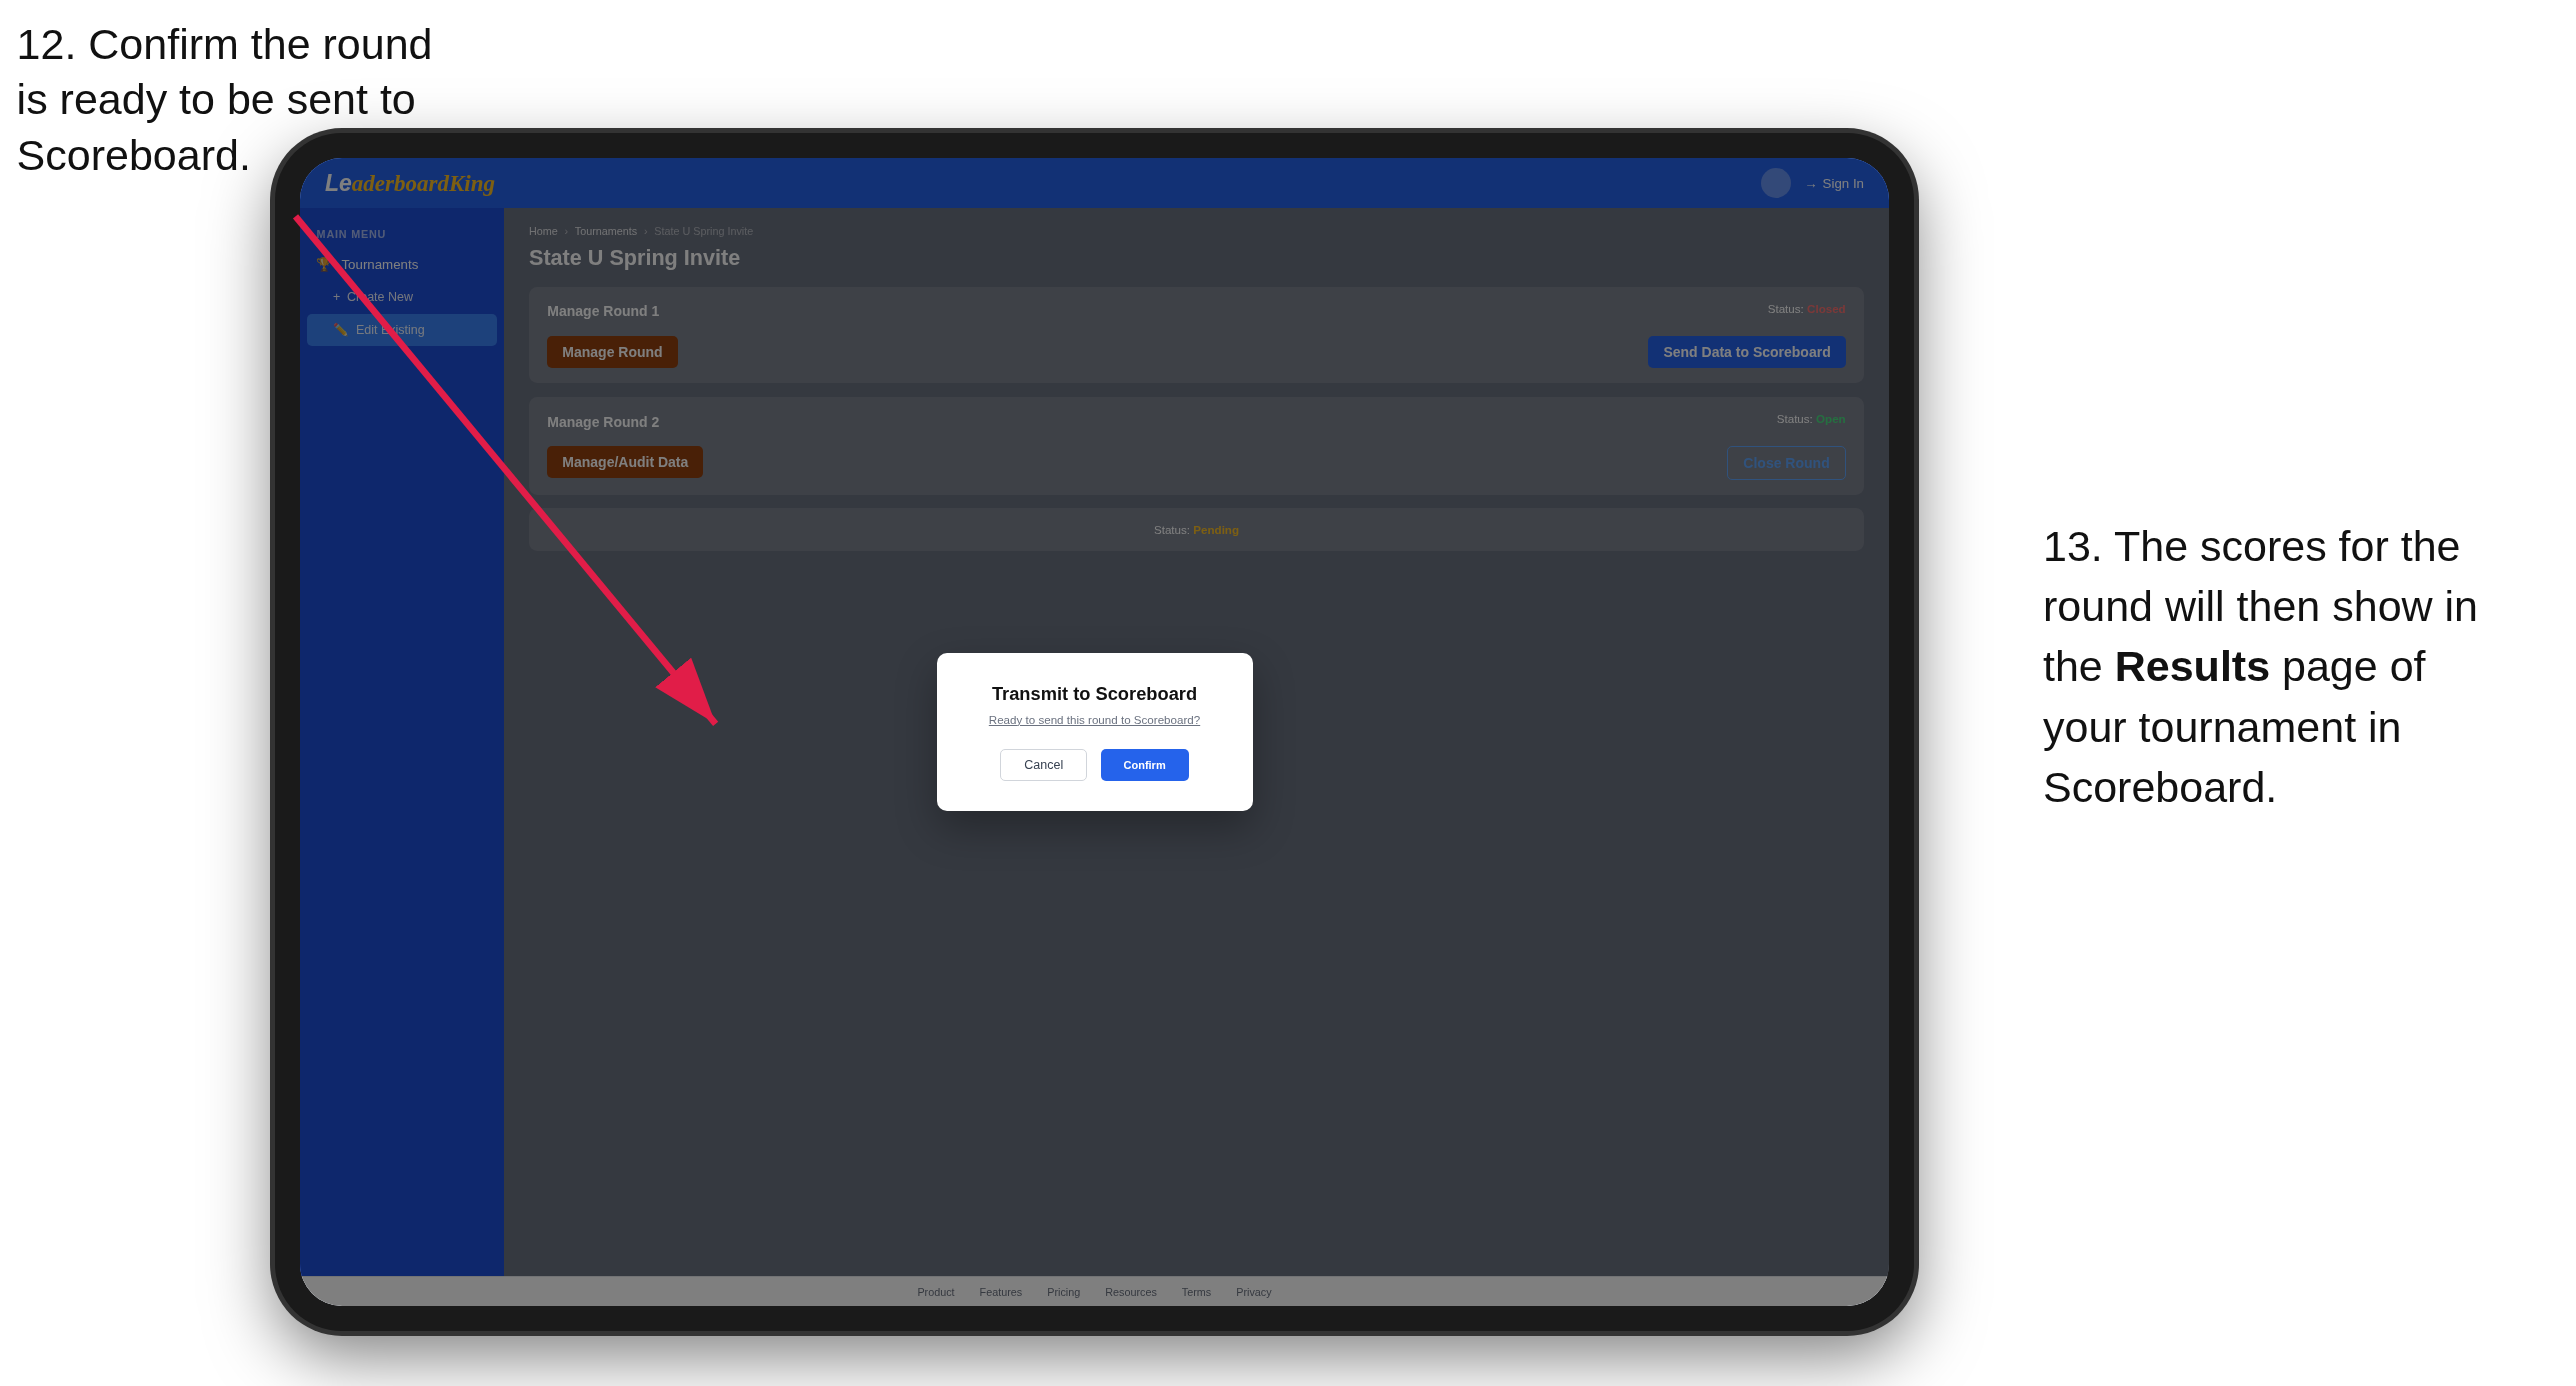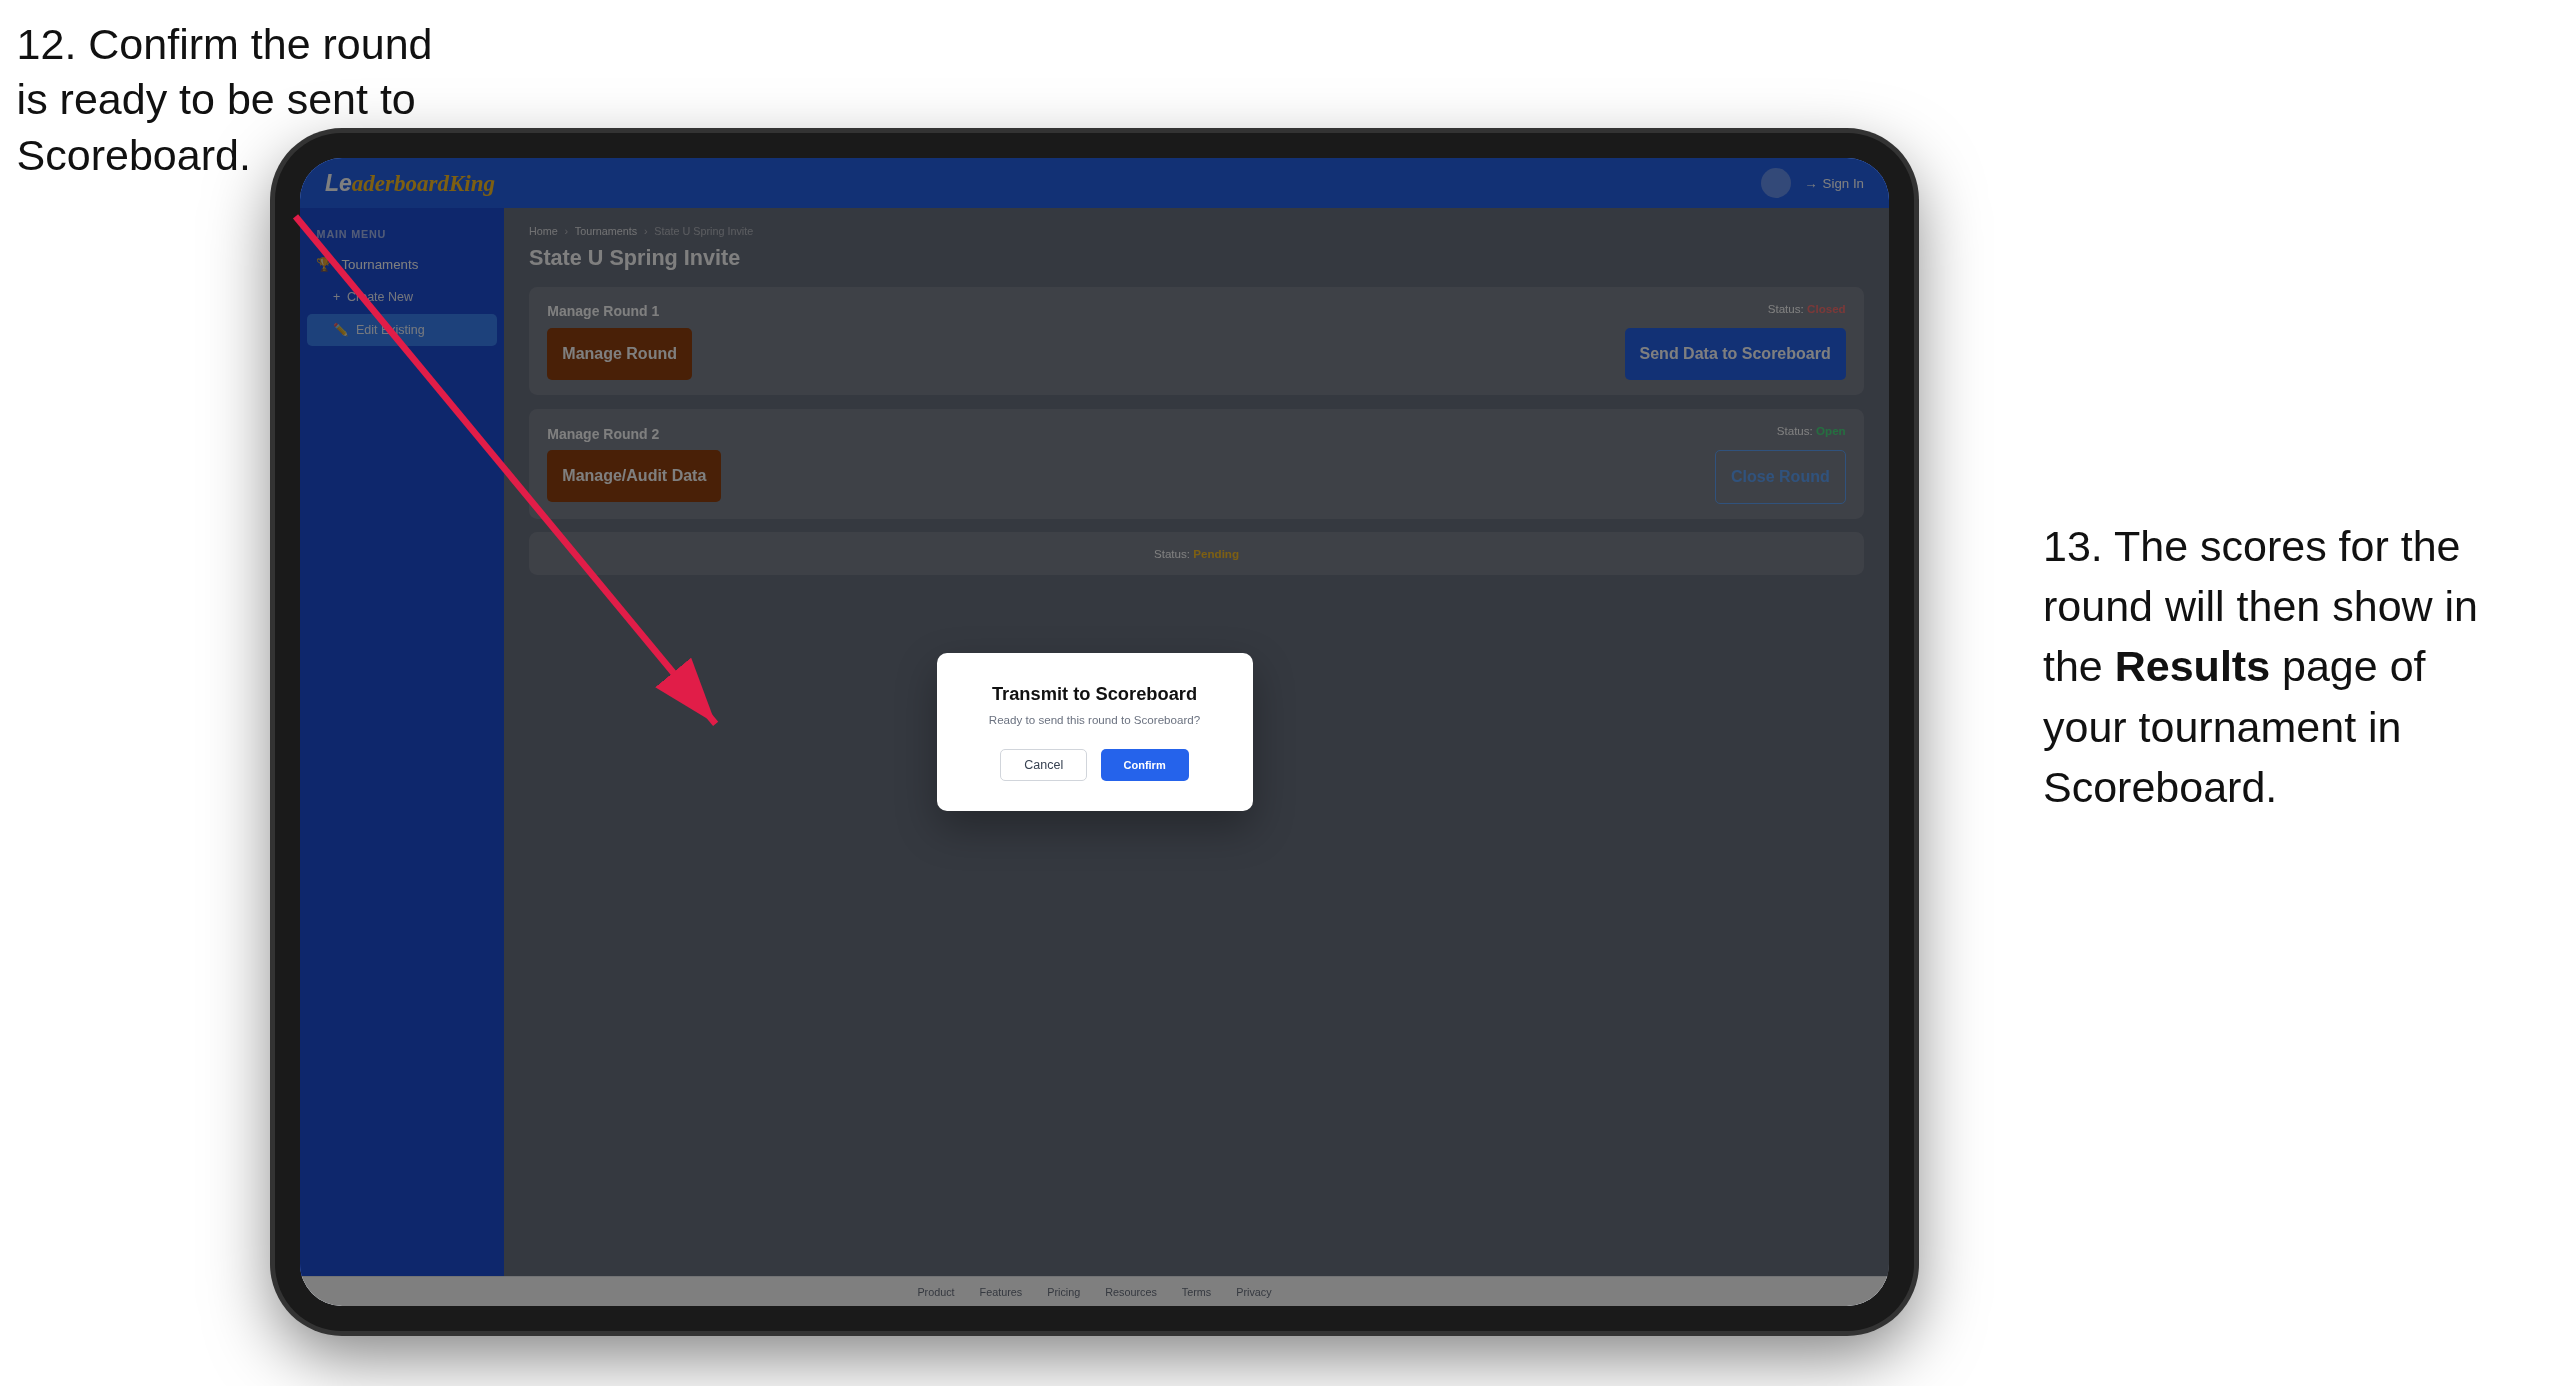--- a/index.html
+++ b/index.html
@@ -225,29 +225,30 @@
     .round-info { flex: 1; }
 
     .round-title {
       color: white;
       font-size: 14px;
       font-weight: 600;
       margin-bottom: 8.3px;
     }
 
     .round-btn {
-      padding: 17px 15px;
+      padding: 8px 15px;
       border-radius: 5px;
       border: none;
-      font-size: 16px;
+      font-size: 14px;
       font-weight: 600;
       cursor: pointer;
       display: inline-flex;
       align-items: center;
       gap: 5px;
+      margin-top: 8px;
     }
 
     .btn-brown {
       background: #92400e;
       color: white;
     }
 
     .btn-blue-outline {
       background: transparent;
       border: 0.8px solid #60a5fa;
@@ -312,20 +313,21 @@
       font-size: 18.3px;
       font-weight: 700;
       color: #111;
       margin-bottom: 8.3px;
     }
 
     .modal-subtitle {
       font-size: 11.6px;
       color: #6b7280;
       margin-bottom: 23px;
+      text-decoration: underline;
     }
 
     .modal-buttons {
       display: flex;
       gap: 13.3px;
       justify-content: center;
     }
 
     .btn-cancel {
       padding: 8.3px 23px;

